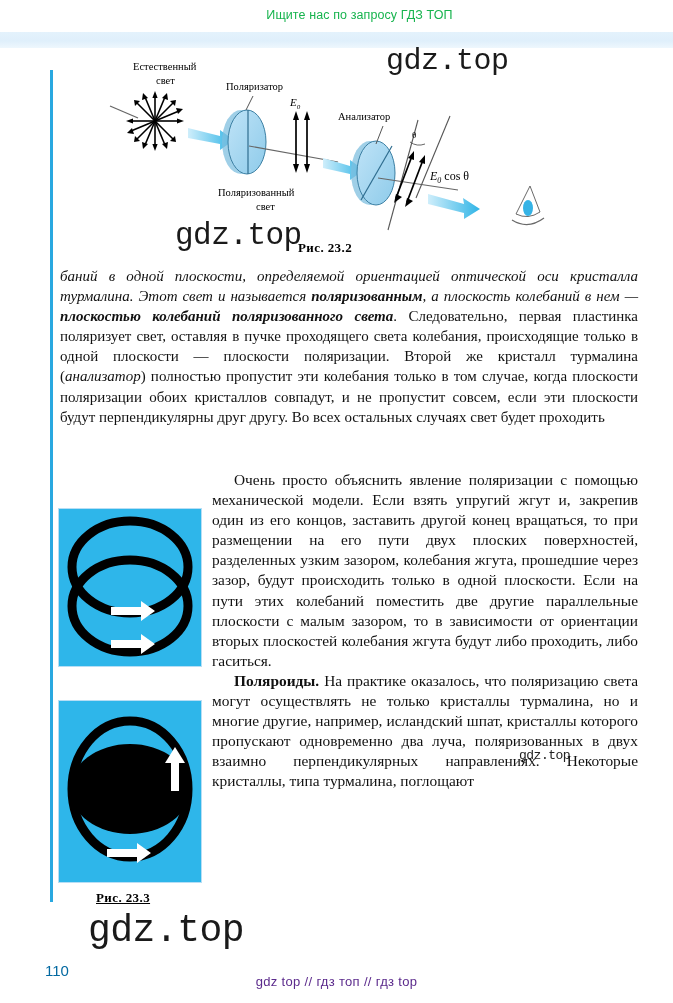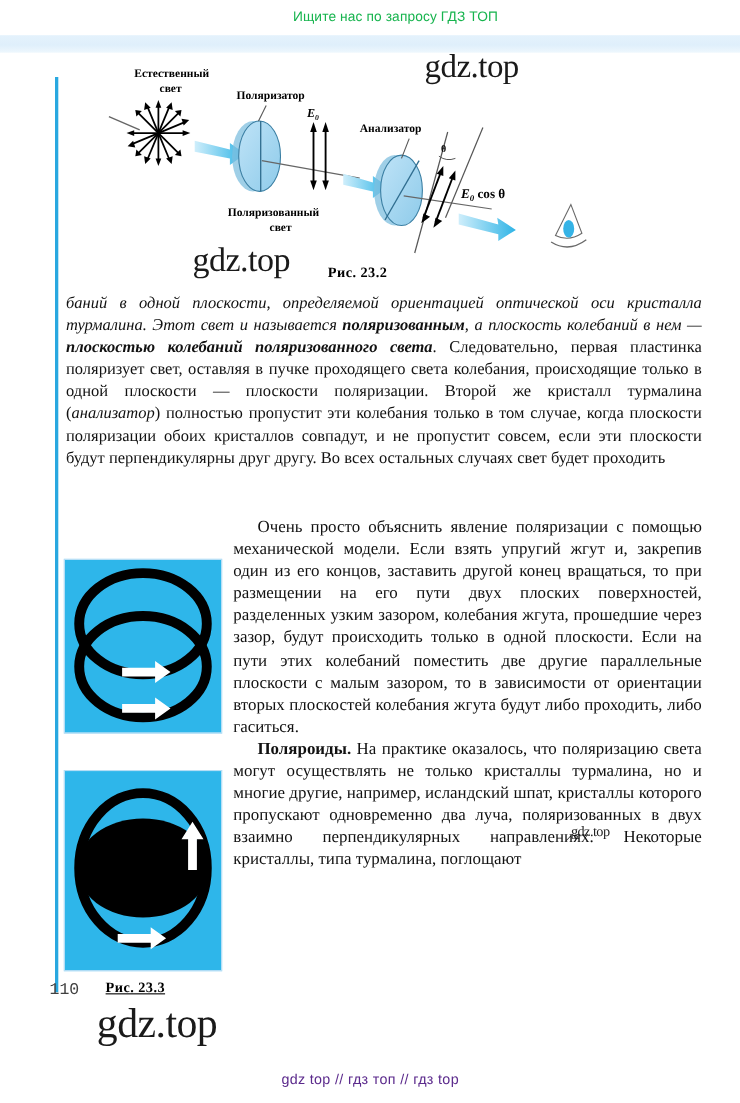--- a/index.html
+++ b/index.html
@@ -36,34 +36,34 @@
     background: #fff;
   }
   .left-rule {
     position: absolute; left: 50px; top: 70px; width: 3px; height: 832px;
     background: #29a8e0;
   }
 
   
   .wm {
     position: absolute;
-    font-family: Liberation Serif, serif;
+    font-family: Liberation Mono, monospace;
     color: #1a1a1a;
     font-weight: 400;
     white-space: nowrap;
     letter-spacing: -.5px;
   }
   .wm-top    { left: 386px; top: 44px;  font-size: 30px; }
   .wm-fig    { left: 175px; top: 218px; font-size: 31px; }
   .wm-inline { left: 519px; top: 748px; font-size: 13px; color:#222;}
   .wm-bottom { left: 88px;  top: 909px; font-size: 38px; }
 
   
   .fig232 {
-    position: absolute; left: 87px; top: 58px; width: 520px; height: 190px; font-weight: bold;
+    position: absolute; left: 98px; top: 58px; width: 520px; height: 190px;
   }
   .fig232 svg { display:block; }
 
   .fig-caption {
     position: absolute;
     font-family: "Liberation Serif", serif;
     font-weight: bold;
     font-size: 13px;
     color: #000;
     letter-spacing: .4px;
@@ -96,23 +96,23 @@
     position: absolute;
     background: #bfe6fa;
     border: 1px solid #b6def5;
   }
   .figbox-a { left: 58px; top: 508px; width: 144px; height: 159px; }
   .figbox-b { left: 58px; top: 700px; width: 144px; height: 183px; }
   .figbox svg { display: block; }
 
   
   .page-number {
-    position: absolute; left: 45px; top: 892px;
-    font-family: Liberation Mono, monospace;
-    font-size: 15px; color: #404040;
+    position: absolute; left: 45px; top: 962px;
+    font-family: Liberation Sans, sans-serif;
+    font-size: 15px; color: #0369a1;
   }
 
   
   .footer {
     position: absolute; left: 0; top: 972px; width: 673px;
     text-align: center;
   }
   .footer-text {
     font-family: "Liberation Sans", sans-serif;
     font-size: 13px;

